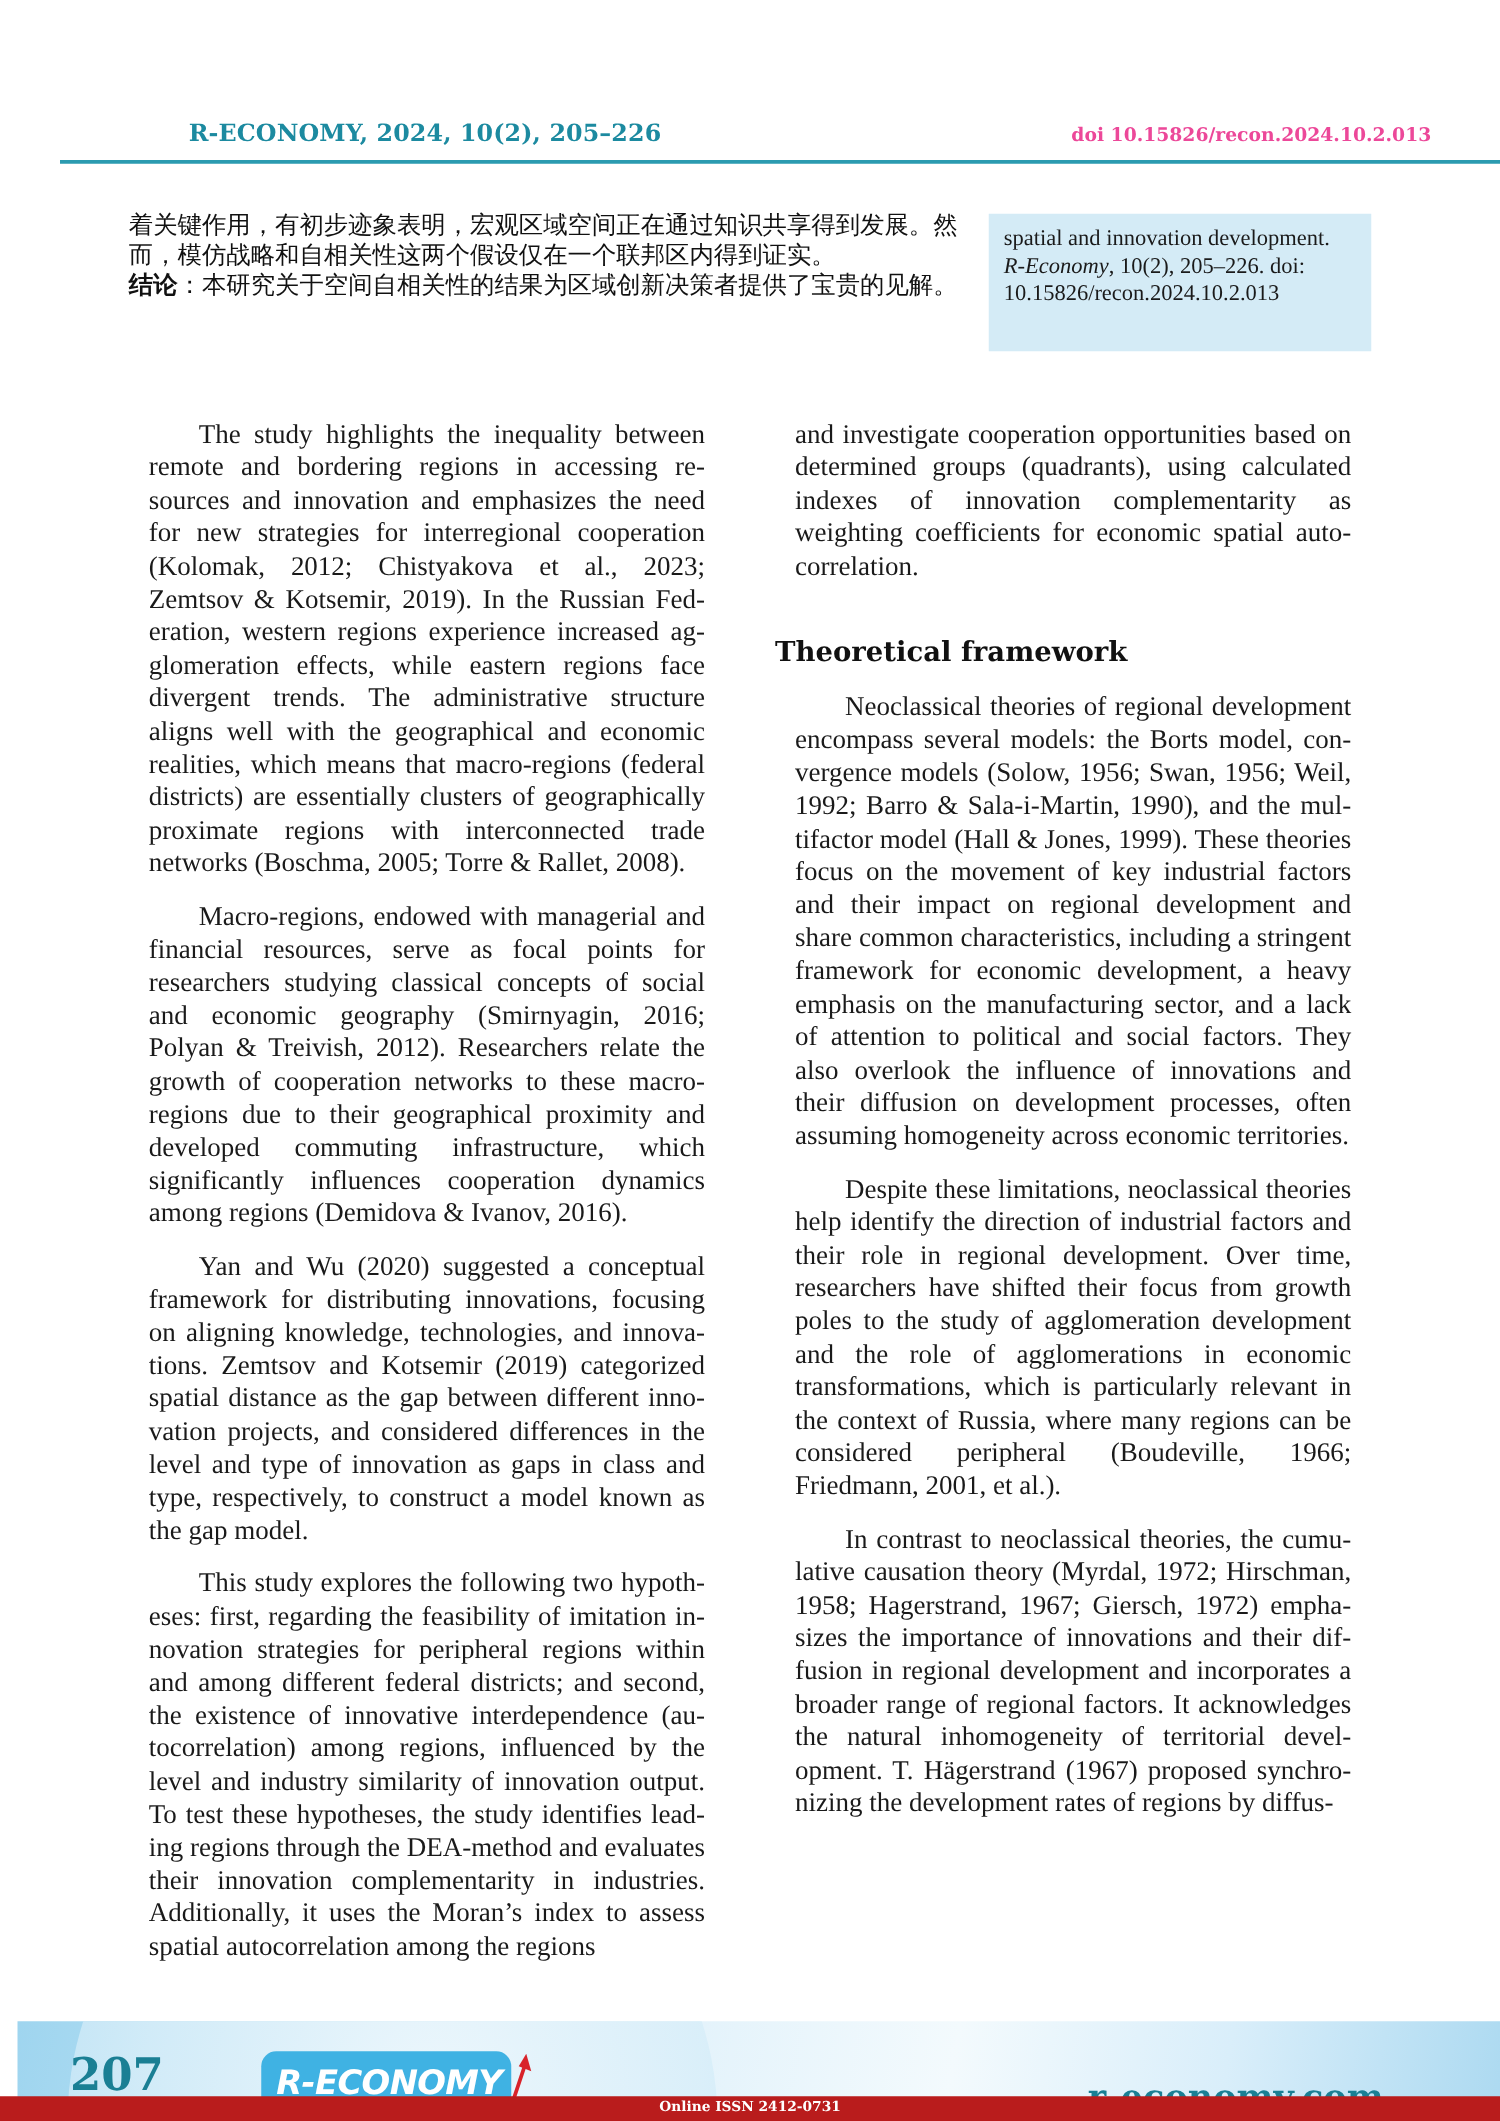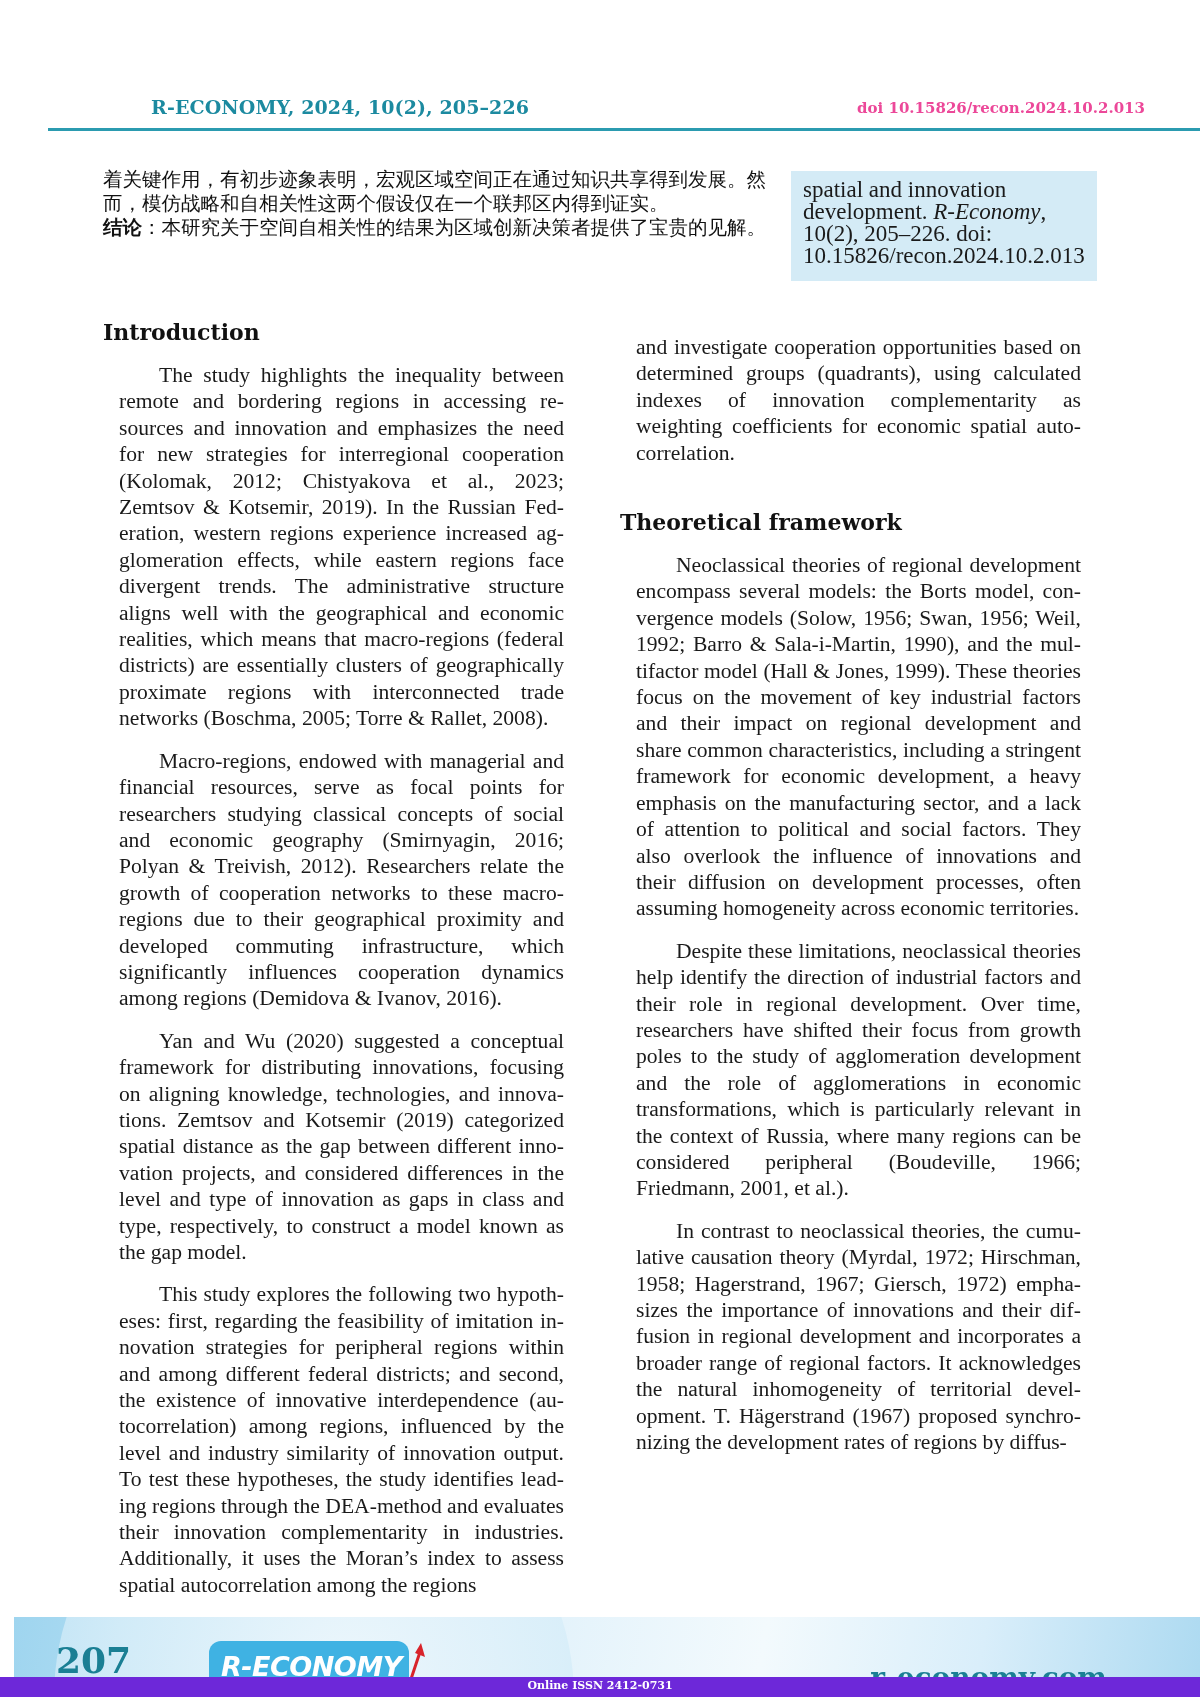--- a/index.html
+++ b/index.html
@@ -29,21 +29,21 @@
   .abstract-zh {
     position: absolute; left: 103px; top: 168px; width: 665px;
     font-family: "DejaVu Sans", sans-serif; font-size: 19.5px; line-height: 24px;
     color: #111;
   }
   .abstract-zh p { margin: 0; }
   .abstract-zh b { font-weight: bold; }
   .citation-box {
     position: absolute; left: 791px; top: 171px; width: 306px; height: 110px;
     background: #d4ebf6; box-sizing: border-box; padding: 8px 12px;
-    font-size: 23px; line-height: 22px; color: #1a1a1a;
+    font-size: 18px; line-height: 22px; color: #1a1a1a;
   }
   .citation-box i { font-style: italic; }
   .col {
     position: absolute; top: 318px; width: 477px;
     font-size: 21.6px; line-height: 26.4px; text-align: justify;
     hyphens: manual;
   }
   .col-left { left: 103px; }
   .col-right { left: 620px; }
   .col h2 {
@@ -77,21 +77,21 @@
     font-family: "DejaVu Sans", sans-serif; font-weight: bold; font-style: italic;
     font-size: 27px; color: #ffffff; letter-spacing: -0.5px;
   }
   .logo-chart { position: absolute; left: 295px; top: 20px; }
   .site-url {
     position: absolute; right: 103px; top: 44px;
     font-family: "DejaVu Serif", serif; font-weight: bold; font-size: 28px; color: #1a7f94;
   }
   .issn-bar {
     position: absolute; left: 0; top: 1677px; width: 1200px; height: 20px;
-    background: #6d28d9;
+    background: #b91c1c;
   }
   .issn-text {
     position: absolute; left: 0; top: 2px; width: 1200px; text-align: center;
     font-family: "DejaVu Serif", serif; font-weight: bold; font-size: 11px; color: #ffffff;
   }
 </style>
 </head>
 <body>
 
 <div class="header">
@@ -103,21 +103,20 @@
 <div class="abstract-zh">
   <p>着关键作用，有初步迹象表明，宏观区域空间正在通过知识共享得到发展。然而，模仿战略和自相关性这两个假设仅在一个联邦区内得到证实。</p>
   <p><b>结论</b><span>：本研究关于空间自相关性的结果为区域创新决策者提供了宝贵的见解。</span></p>
 </div>
 
 <div class="citation-box">
   <span>spatial and innovation development. </span><i>R-Economy</i><span>, 10(2), 205–226. doi: 10.15826/recon.2024.10.2.013</span>
 </div>
 
 <div class="col col-left">
-  <h2>Introduction</h2>
   <p>The study highlights the inequality between remote and bordering regions in accessing re­sources and innovation and emphasizes the need for new strategies for interregional coopera­tion (Kolomak, 2012; Chistyakova et al., 2023; Zemtsov &amp; Kotsemir, 2019). In the Russian Fed­eration, western regions experience increased ag­glomeration effects, while eastern regions face divergent trends. The administrative structure aligns well with the geographical and economic realities, which means that macro-regions (feder­al districts) are essentially clusters of geographi­cally proximate regions with interconnected trade networks (Boschma, 2005; Torre &amp; Rallet, 2008).</p>
   <p>Macro-regions, endowed with manageri­al and financial resources, serve as focal points for researchers studying classical concepts of so­cial and economic geography (Smirnyagin, 2016; Polyan &amp; Treivish, 2012). Researchers relate the growth of cooperation networks to these mac­ro-regions due to their geographical proximity and developed commuting infrastructure, which significantly influences cooperation dynamics among regions (Demidova &amp; Ivanov, 2016).</p>
   <p>Yan and Wu (2020) suggested a conceptual framework for distributing innovations, focusing on aligning knowledge, technologies, and innova­tions. Zemtsov and Kotsemir (2019) categorized spatial distance as the gap between different inno­vation projects, and considered differences in the level and type of innovation as gaps in class and type, respectively, to construct a model known as the gap model.</p>
   <p>This study explores the following two hypoth­eses: first, regarding the feasibility of imitation in­novation strategies for peripheral regions within and among different federal districts; and second, the existence of innovative interdependence (au­tocorrelation) among regions, influenced by the level and industry similarity of innovation output. To test these hypotheses, the study identifies lead­ing regions through the DEA-method and evalu­ates their innovation complementarity in indus­tries. Additionally, it uses the Moran’s index to assess spatial autocorrelation among the regions</p>
 </div>
 
 <div class="col col-right">
   <p class="noindent">and investigate cooperation opportunities based on determined groups (quadrants), using calcu­lated indexes of innovation complementarity as weighting coefficients for economic spatial auto­correlation.</p>
   <div class="section-gap"></div>
   <h2>Theoretical framework</h2>

